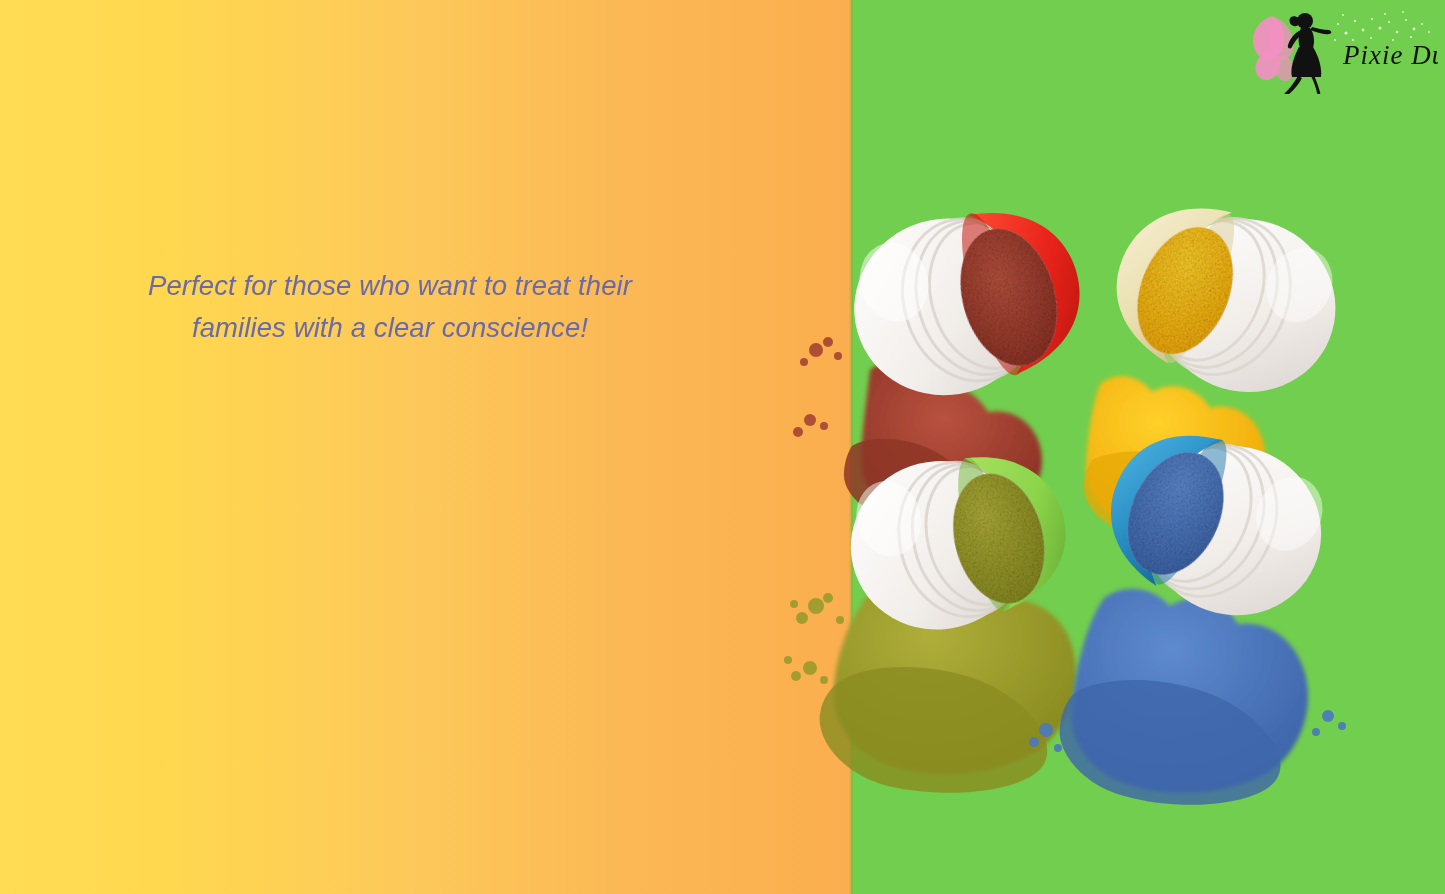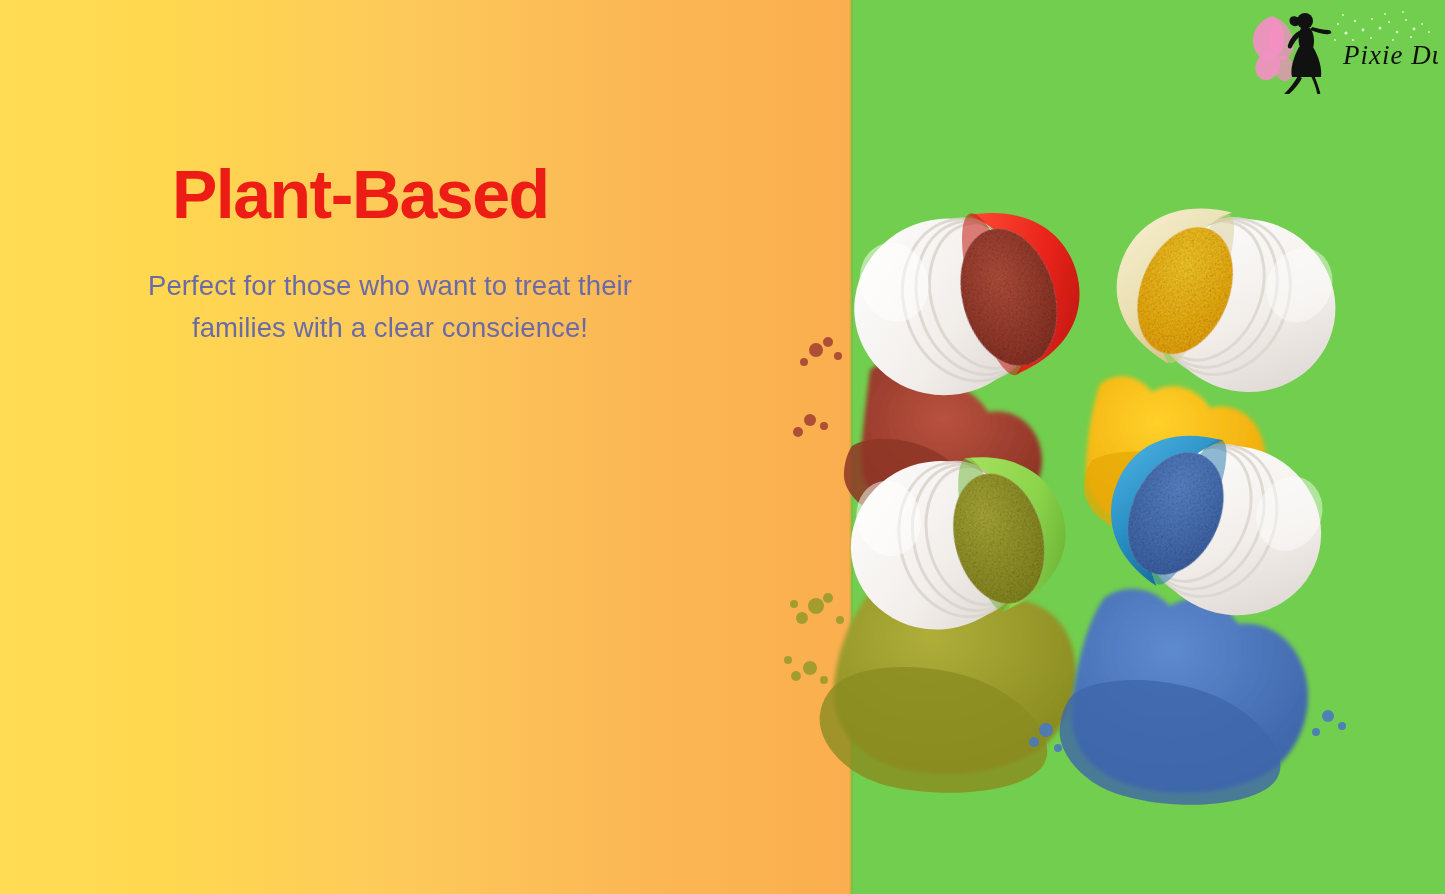--- a/index.html
+++ b/index.html
@@ -29,40 +29,39 @@
     position:absolute;left:172px;top:160px;
     font-size:68px;font-weight:bold;color:#ED1C15;
     letter-spacing:-1.5px;line-height:1;white-space:nowrap;
   }
   .body-copy{
     position:absolute;left:110px;top:265px;width:560px;
     text-align:center;color:#6A6AA8;
     font-size:27.5px;line-height:41.5px;font-weight:400;
     letter-spacing:.1px;
   }
-  .body-copy p{margin:0;}
+  .body-copy p{margin:0;font-style:italic;}
 
   
   .logo{position:absolute;left:1243px;top:2px;width:195px;height:92px;}
   .logo svg{display:block;width:100%;height:100%;}
 
   
   .photo{position:absolute;left:780px;top:120px;width:665px;height:720px;}
   .photo svg{display:block;width:100%;height:100%;}
 </style>
 </head>
 <body>
 
 <div id="stage">
 
   <div class="panel-left"></div>
   <div class="panel-right"></div>
   <div class="seam"></div>
 
-  <div class="headline">Plant-Based</div>
 
   <div class="body-copy">
     <p>Perfect for those who want to treat their families with a clear conscience!</p>
   </div>
 
   <div class="logo">
     <svg viewBox="0 0 195 92" xmlns="http://www.w3.org/2000/svg">
 
       <g fill="#E4F6CE" opacity=".95">
         <circle cx="86" cy="30" r="1.5"></circle>

